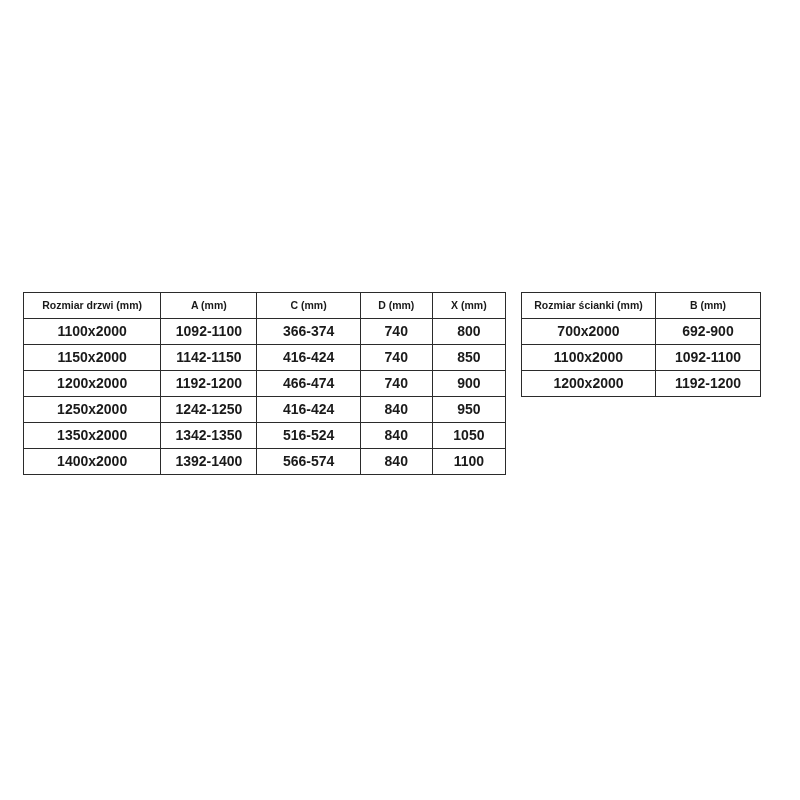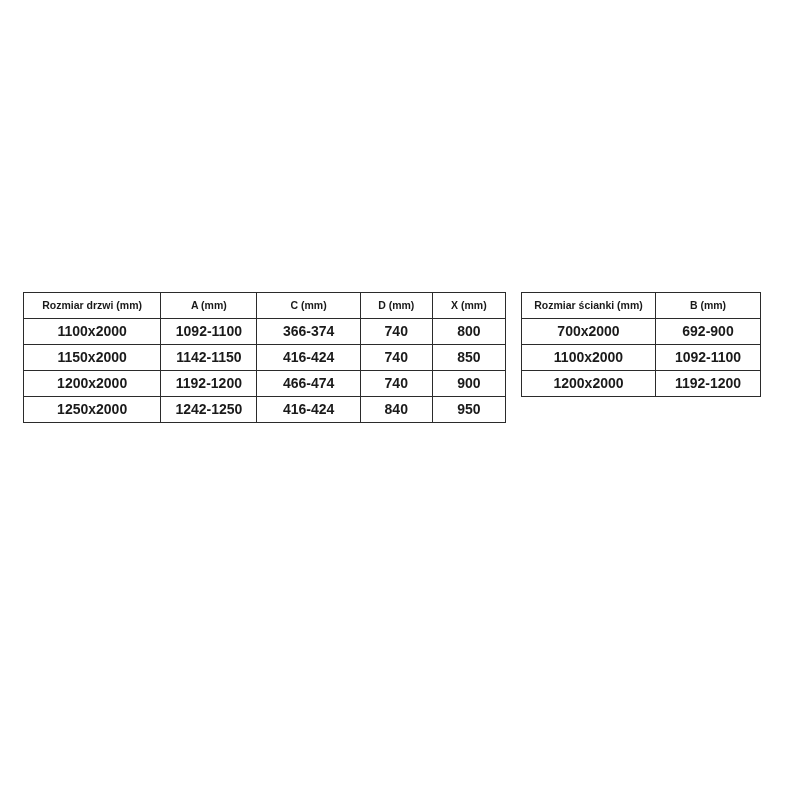--- a/index.html
+++ b/index.html
@@ -110,20 +110,34 @@
           <td>740</td>
           <td>900</td>
         </tr>
         <tr>
           <td>1250x2000</td>
           <td>1242-1250</td>
           <td>416-424</td>
           <td>840</td>
           <td>950</td>
         </tr>
+        <tr>
+          <td>1350x2000</td>
+          <td>1342-1350</td>
+          <td>516-524</td>
+          <td>840</td>
+          <td>1050</td>
+        </tr>
+        <tr>
+          <td>1400x2000</td>
+          <td>1392-1400</td>
+          <td>566-574</td>
+          <td>840</td>
+          <td>1100</td>
+        </tr>
       </tbody>
     </table>
   </div>
 
   <div class="table-wrap" id="walls-table-wrap">
     <table class="spec" id="walls-table">
       <colgroup>
         <col class="w0">
           <col class="w1">
       </colgroup>

